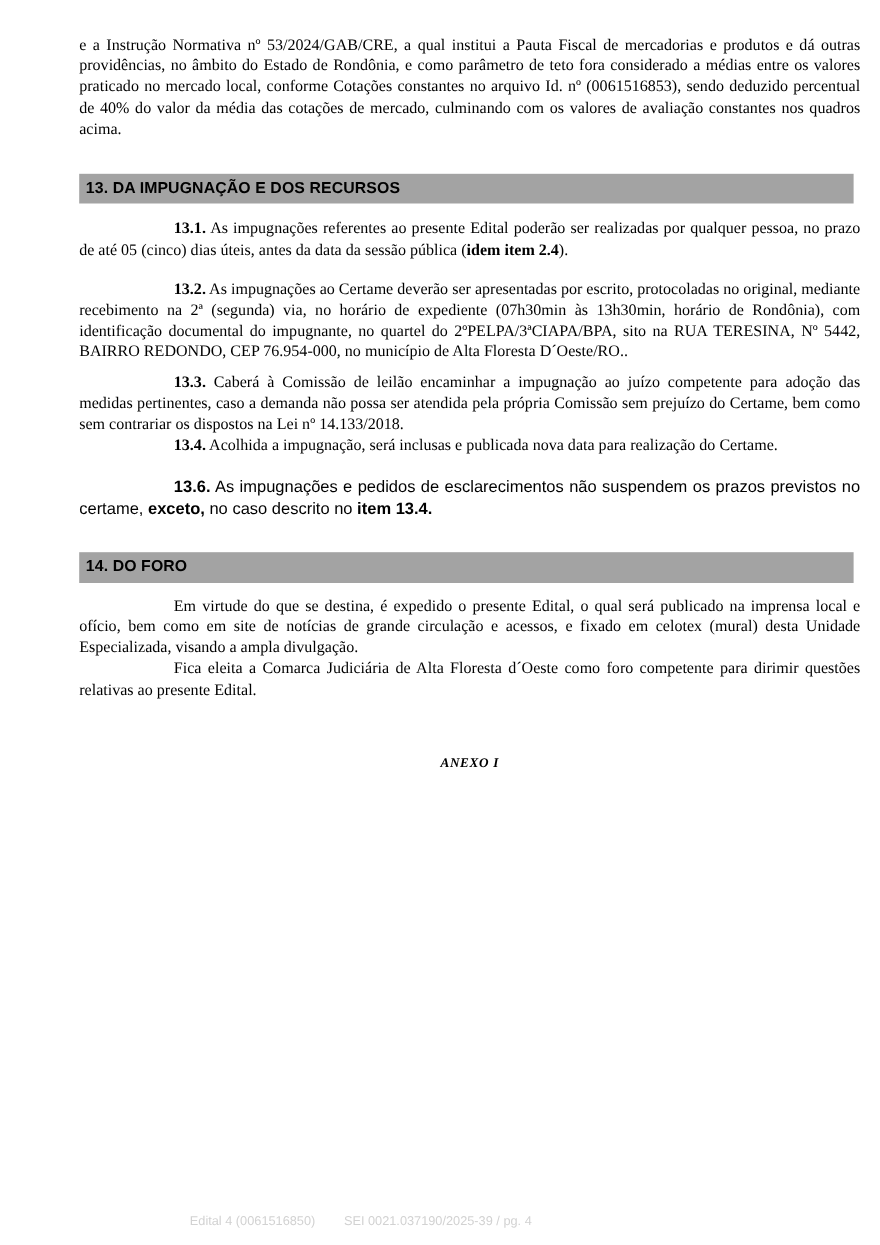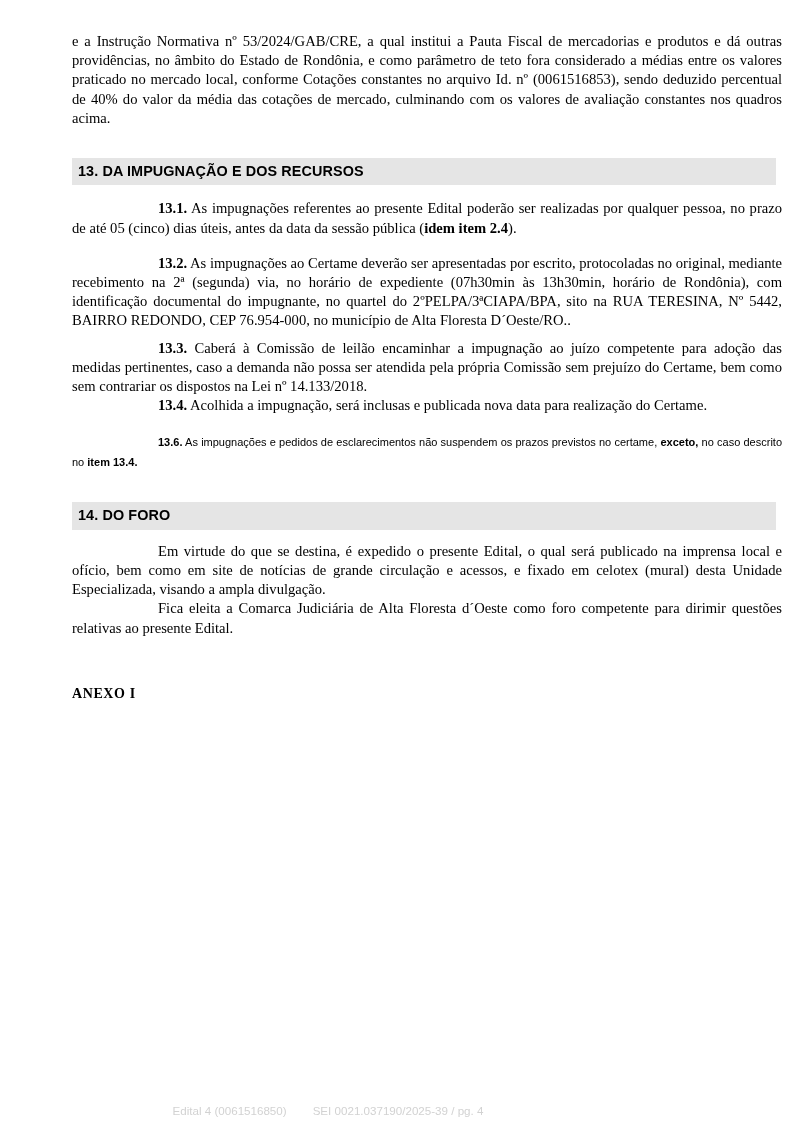--- a/index.html
+++ b/index.html
@@ -42,49 +42,51 @@
     hyphens: none;
   }
   p.body.indent {
     text-indent: 86px;
   }
 
   b, strong { font-weight: bold; }
 
   
   .sec-head {
-    background: #e5e5e5;
+    background: #a3a3a3;
     font-family: "Liberation Sans", "DejaVu Sans", sans-serif;
     font-weight: bold;
     font-size: 14.4px;
     line-height: 14.4px;
     color: #000;
     padding: 6px 0 7px 6px;
     width: 704px;
     box-sizing: border-box;
     letter-spacing: 0.1px;
   }
 
   
   p.sans {
     margin: 0;
     font-family: "Liberation Sans", "DejaVu Sans", sans-serif;
-    font-size: 11px;
+    font-size: 15px;
     line-height: 19.5px;
     text-align: justify;
     text-justify: inter-word;
     text-indent: 86px;
   }
 
   
   .annex {
+    text-align: center;
     font-family: "Liberation Serif", "DejaVu Serif", serif;
     font-weight: bold;
-    font-size: 14px;
+    font-size: 12px;
     letter-spacing: 0.6px;
+    font-style: italic;
   }
 
   
   .sp-8  { height: 8px; }
   .sp-12 { height: 12px; }
   .sp-14 { height: 14px; }
   .sp-16 { height: 16px; }
   .sp-18 { height: 18px; }
   .sp-30 { height: 30px; }
 

